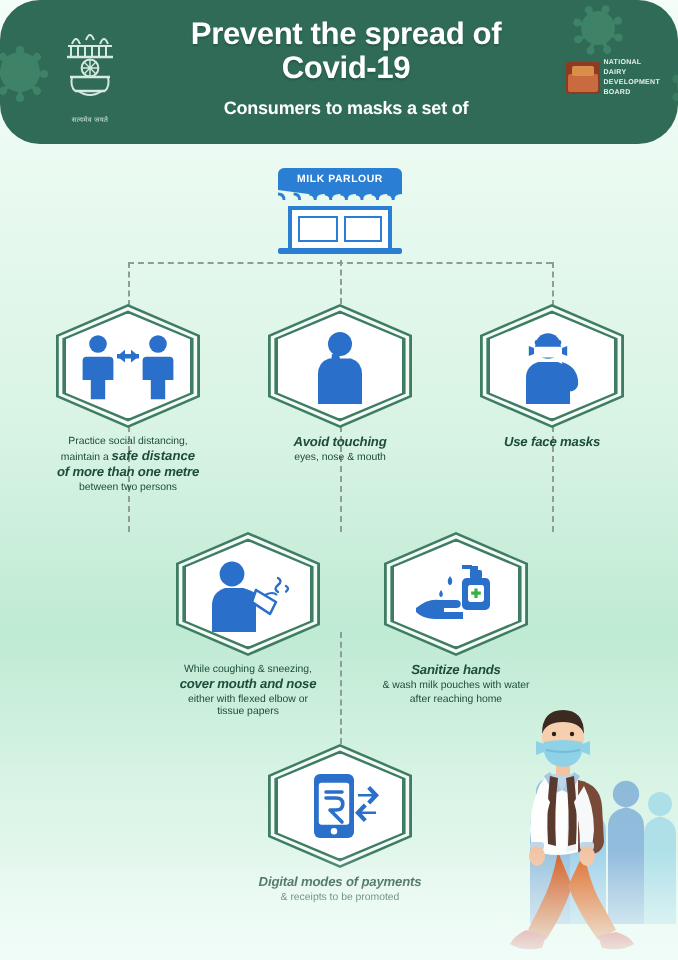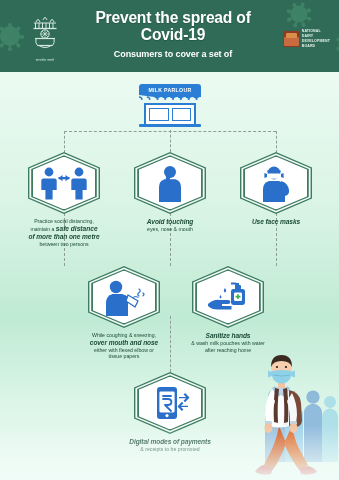--- a/index.html
+++ b/index.html
@@ -8,21 +8,21 @@
     font-family:"Liberation Sans","DejaVu Sans",sans-serif;
     background:#f2fcf7;
   }
   #poster{
     position:relative;width:339px;height:480px;overflow:hidden;
     background:linear-gradient(180deg,#f4fdf8 0%,#eafaf1 18%,#d7f3e3 46%,#bfead3 66%,#d9f4e6 82%,#f0fbf6 100%);
   }
   
   .header{
     position:absolute;left:0;top:0;width:339px;height:72px;
-    background:#2f6b56;overflow:hidden;
+    background:#2f6b56;overflow:hidden;border-radius:20px;
   }
   .hdr-virus{position:absolute;opacity:.42;}
   .hdr-virus .core{
     position:absolute;left:50%;top:50%;transform:translate(-50%,-50%);
     border-radius:50%;background:#53a37f;
   }
   .hdr-virus i{
     position:absolute;left:50%;top:50%;background:#53a37f;border-radius:2px;
     transform-origin:0 50%;
   }
@@ -178,21 +178,21 @@
           <path d="M9.5 31.5 h15" stroke-width="1.2"></path>
           <path d="M11 31.5 q6 4 12 0"></path>
         </g>
       </svg>
       <div class="emblem-sub">सत्यमेव जयते</div>
     </div>
 
     <div class="hdr-text">
       <div class="hdr-title">Prevent the spread of Covid-19</div>
       <div class="hdr-sub">
-        <span>Consumers to cover a set of</span><br>
+        <span>Consumers to masks a set of</span><br>
       </div>
     </div>
 
     <div class="nddb">
       <div class="nddb-mark"></div>
       <div class="nddb-txt">
         <div>NATIONAL</div>
         <div>DAIRY</div>
         <div>DEVELOPMENT</div>
         <div>BOARD</div>

